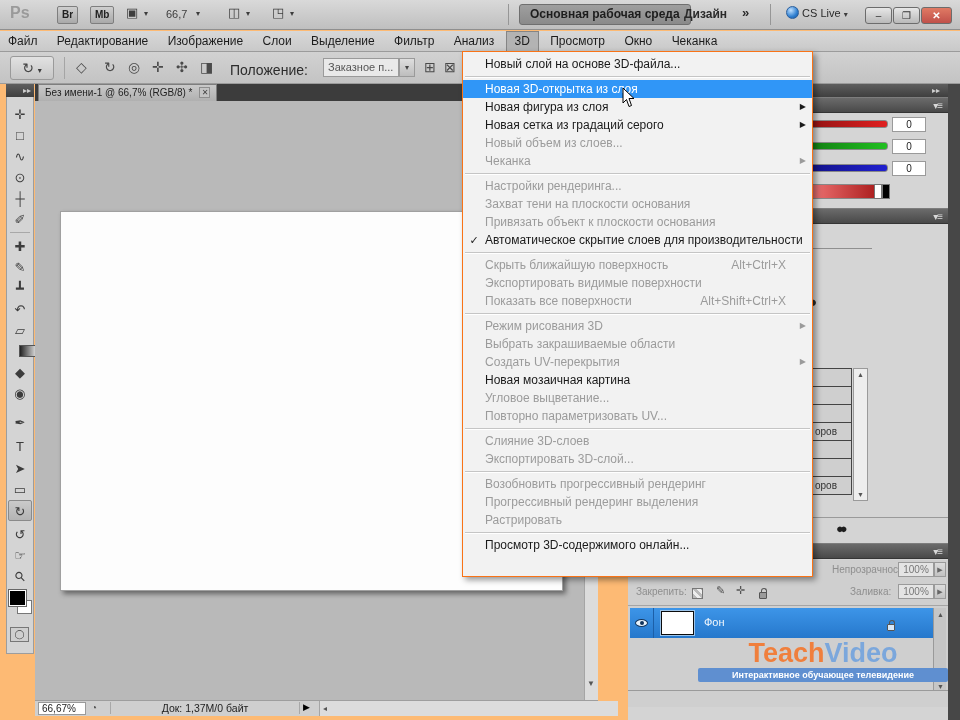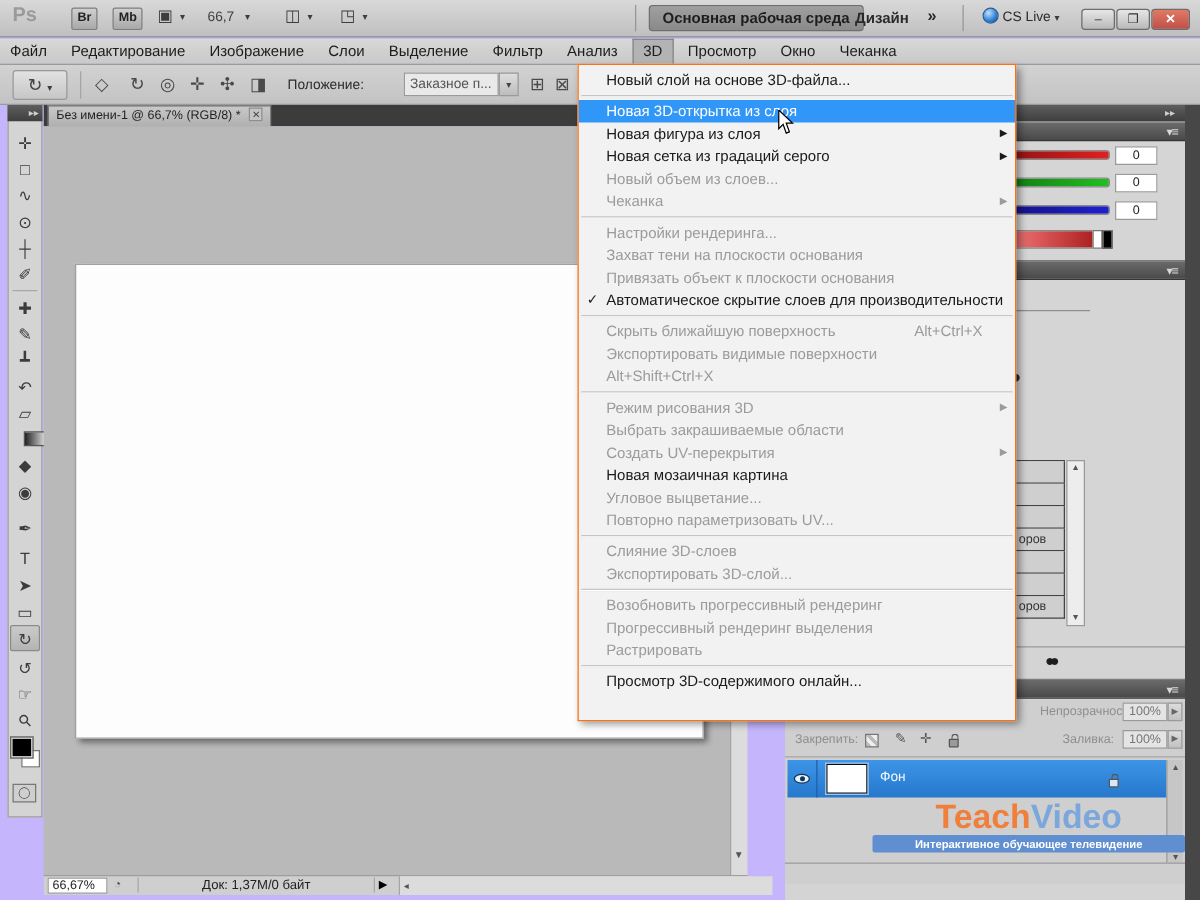--- a/index.html
+++ b/index.html
@@ -1,17 +1,17 @@
 <!DOCTYPE html>
 <html><head>
 <meta charset="utf-8">
 <style>
   html,body{margin:0;padding:0;background:#333;}
   *{box-sizing:border-box;font-family:"Liberation Sans",sans-serif;}
-  #screen{position:relative;width:960px;height:720px;overflow:hidden;background:#c4b5fd;text-decoration:underline;}
+  #screen{position:relative;width:960px;height:720px;overflow:hidden;background:#fdba74;text-decoration:underline;}
 
   
   .appbar{position:absolute;left:0;top:0;width:960px;height:30px;
     background:linear-gradient(#d9d9d9,#bfbfbf);border-bottom:1px solid #8f8f8f;}
   .appbar .ps{position:absolute;left:10px;top:4px;font-size:16px;font-weight:bold;color:#9a9a9a;}
   .abtn{position:absolute;top:6px;height:18px;font-size:10px;font-weight:bold;color:#222;
     background:linear-gradient(#cfcfcf,#a9a9a9);border:1px solid #7e7e7e;border-radius:2px;
     text-align:center;line-height:16px;padding:0 4px;}
   .aico{position:absolute;top:5px;font-size:13px;color:#3d3d3d;}
   .ddv{font-size:8px;color:#3d3d3d;}
@@ -34,21 +34,21 @@
   .mb-item{display:inline-block;padding:3px 8px 0 8px;height:21px;}
   .mb-item.active{background:#b3b3b3;border:1px solid #858585;border-bottom:none;padding-top:2px;}
 
   
   .optionsbar{position:absolute;left:0;top:52px;width:960px;height:32px;
     background:linear-gradient(#d2d2d2,#c3c3c3);border-bottom:1px solid #9b9b9b;}
   .tool-well{position:absolute;left:10px;top:4px;width:44px;height:24px;border:1px solid #9a9a9a;border-radius:3px;
     background:linear-gradient(#e2e2e2,#c6c6c6);text-align:center;line-height:22px;font-size:14px;color:#444;}
   .ob-sep{position:absolute;top:5px;width:1px;height:22px;background:#a5a5a5;}
   .ob-ico{position:absolute;top:7px;font-size:14px;color:#4a4a4a;}
-  .ob-label{position:absolute;top:10px;font-size:11px;color:#2c2c2c;}
+  .ob-label{position:absolute;top:10px;font-size:14px;color:#2c2c2c;}
   .ob-combo{position:absolute;left:323px;top:6px;width:76px;height:19px;background:#e9e9e9;border:1px solid #9a9a9a;
     font-size:11px;color:#555;line-height:17px;padding-left:4px;}
   .ob-combo-btn{position:absolute;left:399px;top:6px;width:16px;height:19px;border:1px solid #9a9a9a;
     background:linear-gradient(#dedede,#bdbdbd);text-align:center;font-size:8px;line-height:17px;color:#444;}
 
   
   .toolcol{position:absolute;left:6px;top:84px;width:28px;height:570px;background:#d4d4d4;border:1px solid #9d9d9d;}
   .toolhead{position:absolute;left:6px;top:84px;width:28px;height:13px;background:linear-gradient(#5e5e5e,#3f3f3f);
     color:#cfcfcf;font-size:8px;text-align:right;line-height:13px;padding-right:3px;}
   .tool{position:absolute;left:8px;width:24px;height:21px;text-align:center;line-height:21px;font-size:13px;color:#3c3c3c;}
@@ -402,20 +402,21 @@
         <span class="chk"></span>
         <span class="lbl">Скрыть ближайшую поверхность</span>
         <span class="sc">Alt+Ctrl+X</span>
       </div>
     <div class="mi dis">
         <span class="chk"></span>
         <span class="lbl">Экспортировать видимые поверхности</span>
       </div>
     <div class="mi dis">
         <span class="chk"></span>
+        <span class="lbl">Показать все поверхности</span>
         <span class="sc">Alt+Shift+Ctrl+X</span>
       </div>
     <div class="msep"></div>
     <div class="mi dis">
         <span class="chk"></span>
         <span class="lbl">Режим рисования 3D</span>
         <span class="sub">▶</span>
       </div>
     <div class="mi dis">
         <span class="chk"></span>

